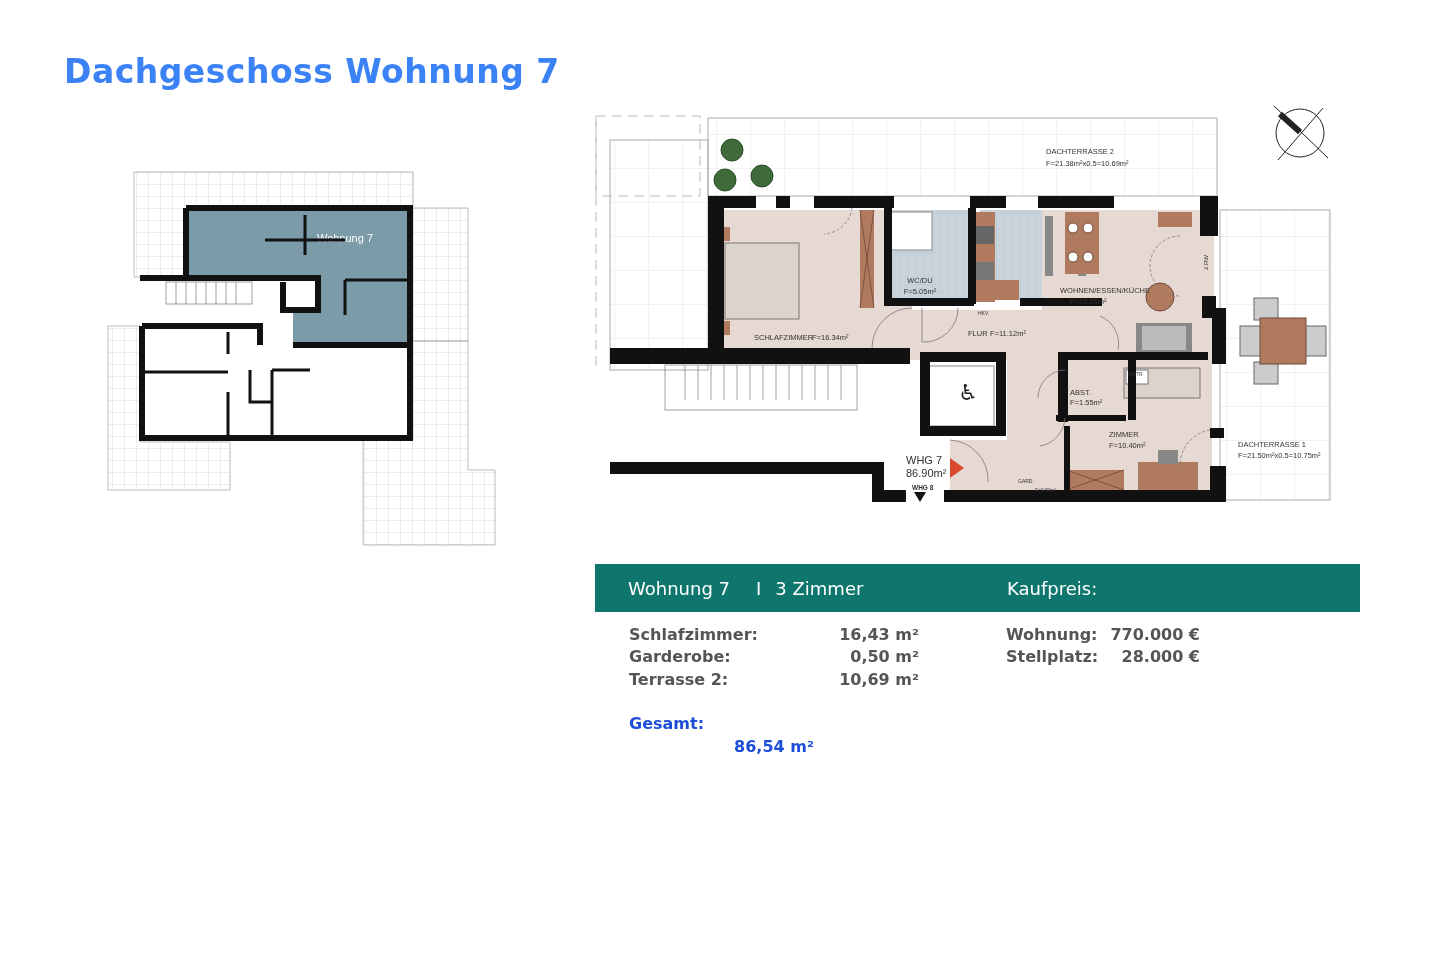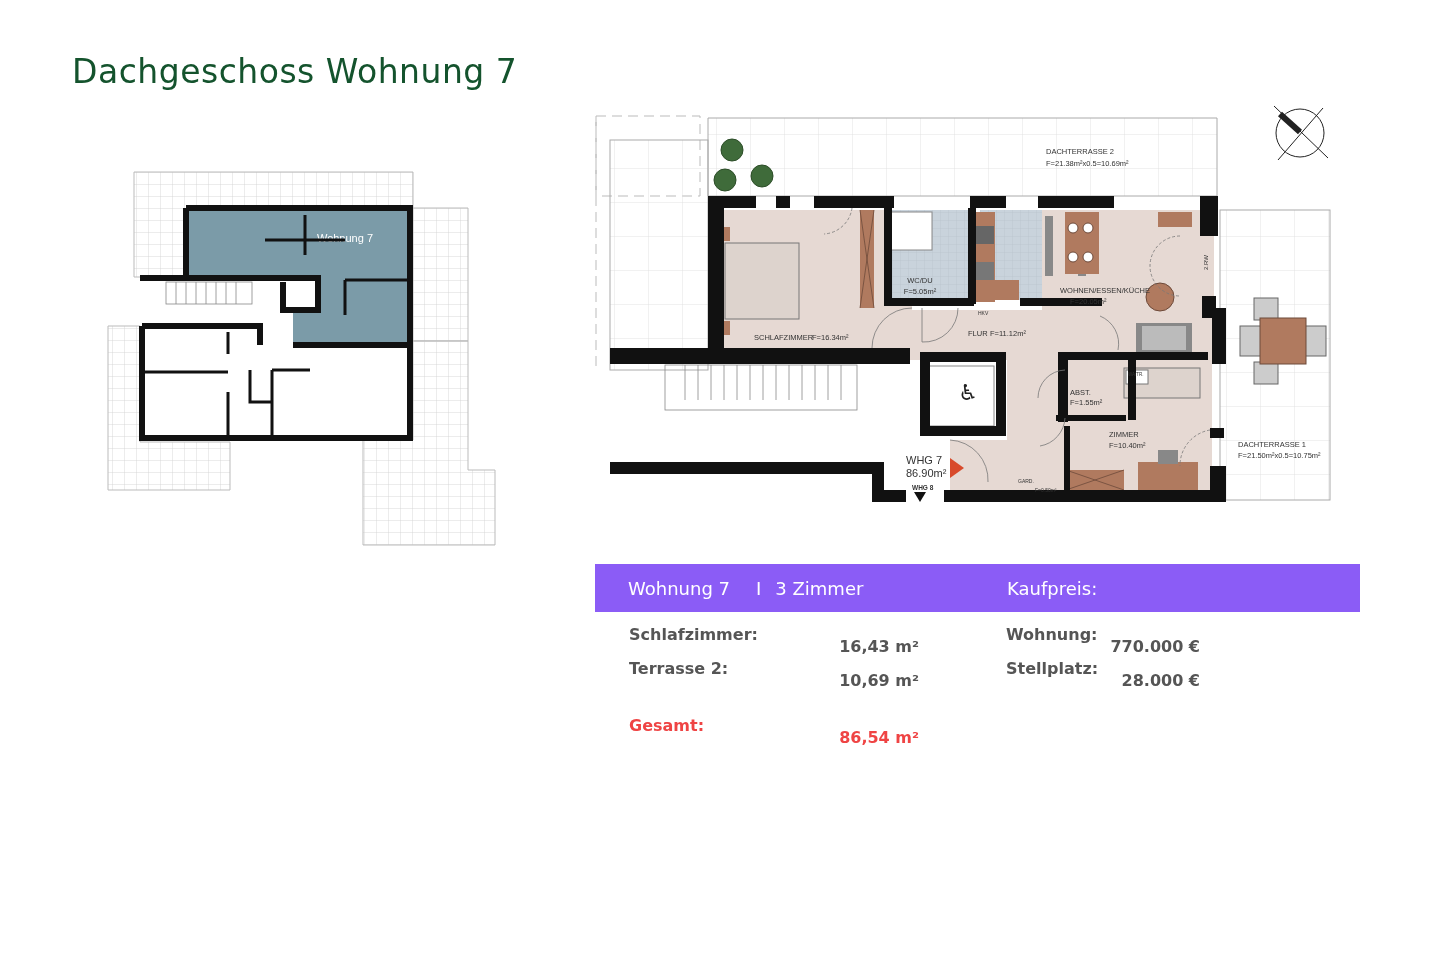--- a/index.html
+++ b/index.html
@@ -1,33 +1,33 @@
 <!DOCTYPE html>
 <html><head>
 <meta charset="utf-8">
 <style>
   * { box-sizing: border-box; margin: 0; padding: 0; }
   body { width: 1440px; height: 960px; background: #ffffff; position: relative; overflow: hidden;
          font-family: "DejaVu Sans", sans-serif; color: #555; }
-  .title { position: absolute; left: 72px; top: 52px; font-size: 33px; color: #14532d; letter-spacing: 0.5px; font-weight: normal; }
+  .title { position: absolute; left: 64px; top: 52px; font-size: 33px; color: #3b82f6; letter-spacing: 0.5px; font-weight: bold; }
 
   
   .overview { position: absolute; left: 100px; top: 160px; width: 410px; height: 400px; }
   .plan { position: absolute; left: 580px; top: 100px; width: 780px; height: 420px; }
 
-  .info-band { position: absolute; left: 595px; top: 564px; width: 765px; height: 48px; background: #8b5cf6; }
+  .info-band { position: absolute; left: 595px; top: 564px; width: 765px; height: 48px; background: #0f766e; }
   .band-text { position: absolute; top: 14px; font-size: 18px; color: #ffffff; }
   .band-left { left: 33px; }
   .band-sep { margin: 0 14px 0 26px; }
   .band-right { left: 412px; }
 
   .areas { position: absolute; left: 629px; top: 624px; width: 290px; }
   .row { display: flex; justify-content: space-between; font-size: 16px; line-height: 22.4px; color: #555; font-weight: bold; }
-  .row .val { text-align: center; margin-top: 12px; }
-  .total { margin-top: 22px; font-weight: bold; color: #ef4444; }
+  .row .val { text-align: center; }
+  .total { margin-top: 22px; font-weight: bold; color: #1d4ed8; flex-direction: column; }
 
   .prices { position: absolute; left: 1006px; top: 624px; width: 194px; }
 </style>
 </head>
 <body>
 
 <h1 class="title">Dachgeschoss Wohnung 7</h1>
 
 <svg class="overview" viewBox="0 0 410 400" xmlns="http://www.w3.org/2000/svg">
   <defs>
@@ -227,20 +227,24 @@
   </div>
   <div class="band-text band-right">Kaufpreis:</div>
 </div>
 
 <div class="areas">
   <div class="row">
       <span>Schlafzimmer:</span>
       <span class="val">16,43 m²</span>
     </div>
   <div class="row">
+      <span>Garderobe:</span>
+      <span class="val">0,50 m²</span>
+    </div>
+  <div class="row">
       <span>Terrasse 2:</span>
       <span class="val">10,69 m²</span>
     </div>
   <div class="row total">
       <span>Gesamt:</span>
       <span class="val">86,54 m²</span>
     </div>
 </div>
 
 <div class="prices">

